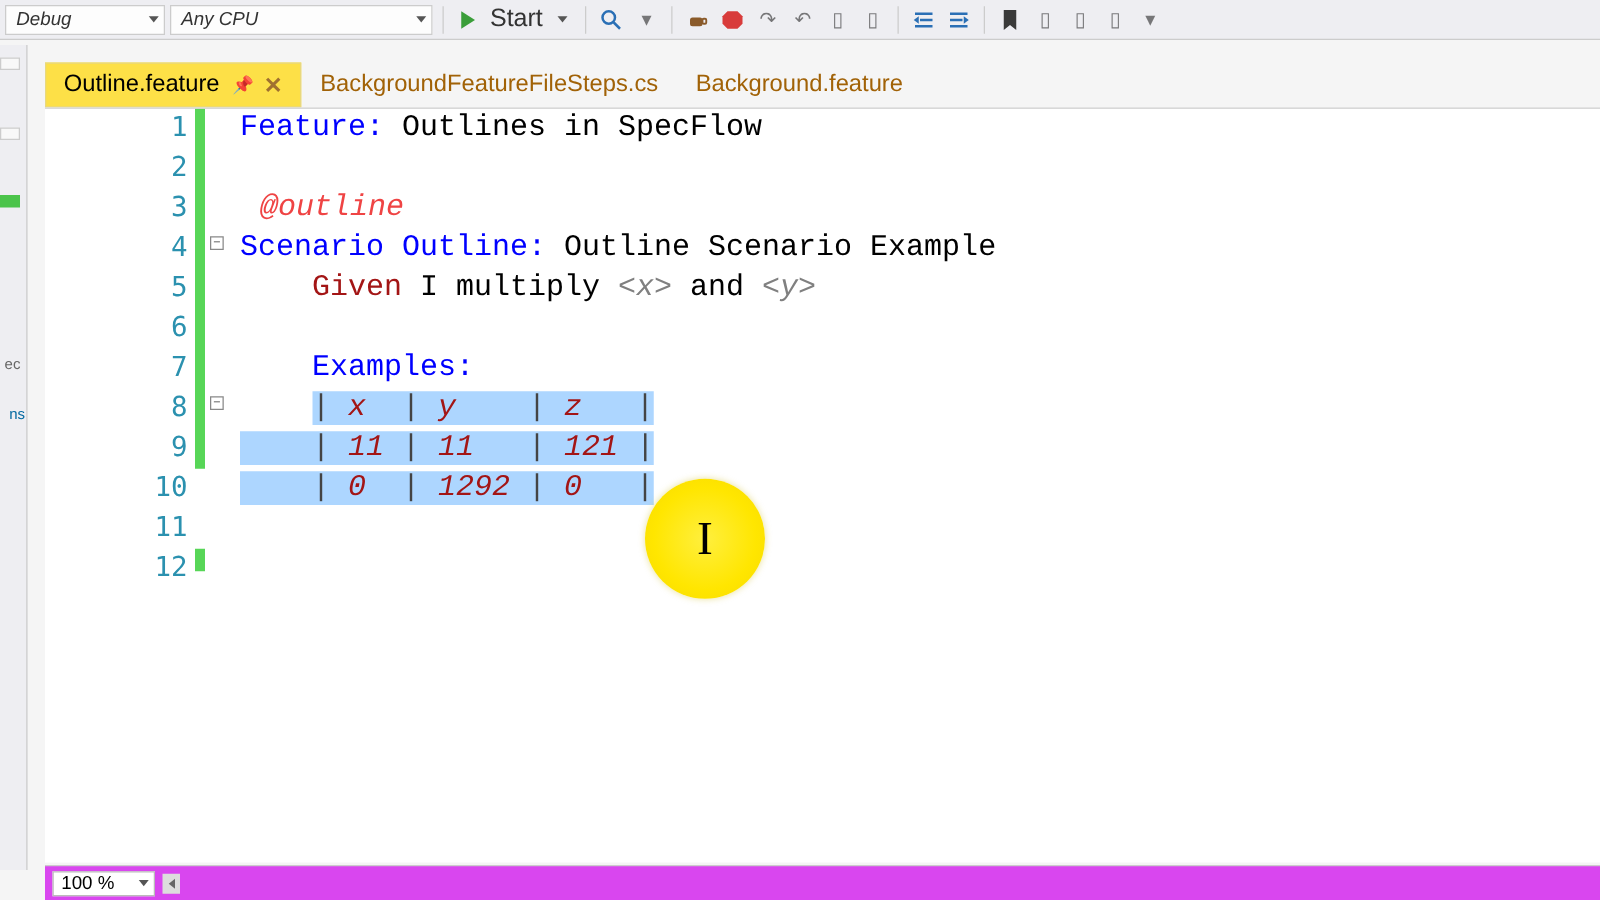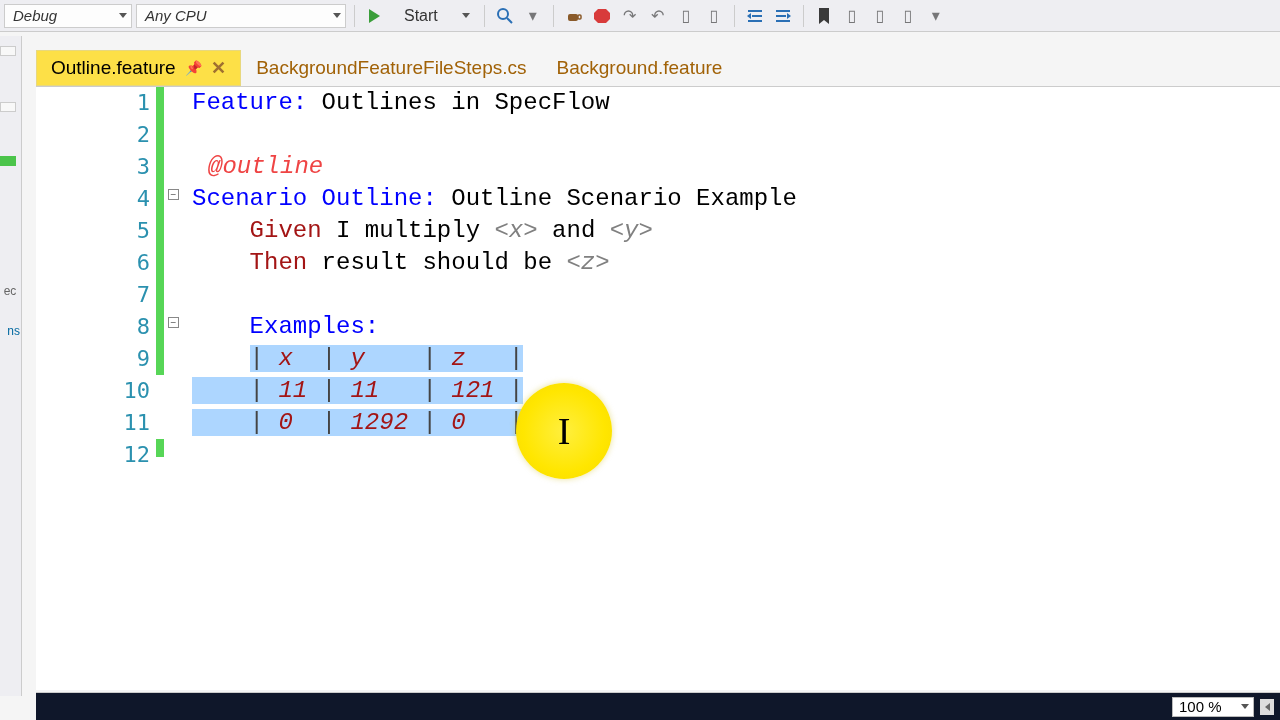--- a/index.html
+++ b/index.html
@@ -46,22 +46,22 @@
   .toolbar-sep {
     width: 1px; height: 22px;
     background: #ccc;
     margin: 0 4px;
   }
   .start-btn {
     display: flex;
     align-items: center;
     height: 26px;
     padding: 0 6px;
-    gap: 24px;
-    font-size: 16px;
+    gap: 12px;
+    font-size: 20px;
     color: #333;
   }
   .play-icon {
     width: 0; height: 0;
     border-top: 7px solid transparent;
     border-bottom: 7px solid transparent;
     border-left: 11px solid #3a9e3a;
   }
   .tb-icon {
     width: 24px; height: 24px;
@@ -243,28 +243,27 @@
     color: #000;
   }
   
   
   .footer {
     position: absolute;
     left: 36px;
     bottom: 0;
     right: 0;
     height: 28px;
-    background: #0f172a;
+    background: #d946ef;
     border-top: 1px solid #ccc;
     display: flex;
     align-items: center;
     padding: 0 6px;
     font-size: 15px;
     gap: 6px;
-    justify-content: flex-end;
   }
   .zoom-combo {
     display: flex;
     align-items: center;
     background: #fff;
     border: 1px solid #bbb;
     height: 20px;
     padding: 0 4px 0 6px;
     width: 82px;
   }
@@ -400,21 +399,20 @@
     <div class="fold-box" style="top:102px">−</div>
     <div class="fold-box" style="top:230px">−</div>
   </div>
 
   <div class="code-area">
     <div class="line"><span class="kw-feature">Feature:</span><span class="plain"> Outlines in SpecFlow</span></div>
     <div class="line"></div>
     <div class="line"><span class="tag">@outline</span></div>
     <div class="line"><span class="kw-scenario">Scenario Outline:</span><span class="plain"> Outline Scenario Example</span></div>
     <div class="line"><span class="plain">    </span><span class="kw-step">Given</span><span class="plain"> I multiply </span><span class="param">&lt;x&gt;</span><span class="plain"> and </span><span class="param">&lt;y&gt;</span></div>
-    <div class="line"><span class="plain">    </span><span class="kw-step">Then</span><span class="plain"> result should be </span><span class="param">&lt;z&gt;</span></div>
     <div class="line"></div>
     <div class="line"><span class="plain">    </span><span class="kw-examples">Examples:</span></div>
     <div class="line"><span class="plain">    </span><span class="sel"><span class="table-pipe">| </span><span class="table-text">x</span><span class="table-pipe">  | </span><span class="table-text">y</span><span class="table-pipe">    | </span><span class="table-text">z</span><span class="table-pipe">   |</span></span></div>
     <div class="line"><span class="sel"><span class="plain">    </span><span class="table-pipe">| </span><span class="table-text">11</span><span class="table-pipe"> | </span><span class="table-text">11</span><span class="table-pipe">   | </span><span class="table-text">121</span><span class="table-pipe"> |</span></span></div>
     <div class="line"><span class="sel"><span class="plain">    </span><span class="table-pipe">| </span><span class="table-text">0</span><span class="table-pipe">  | </span><span class="table-text">1292</span><span class="table-pipe"> | </span><span class="table-text">0</span><span class="table-pipe">   |</span></span></div>
     <div class="line"></div>
   </div>
 
   <div class="highlight-circle" style="left:480px; top:296px">
     <span class="text-cursor">I</span>

